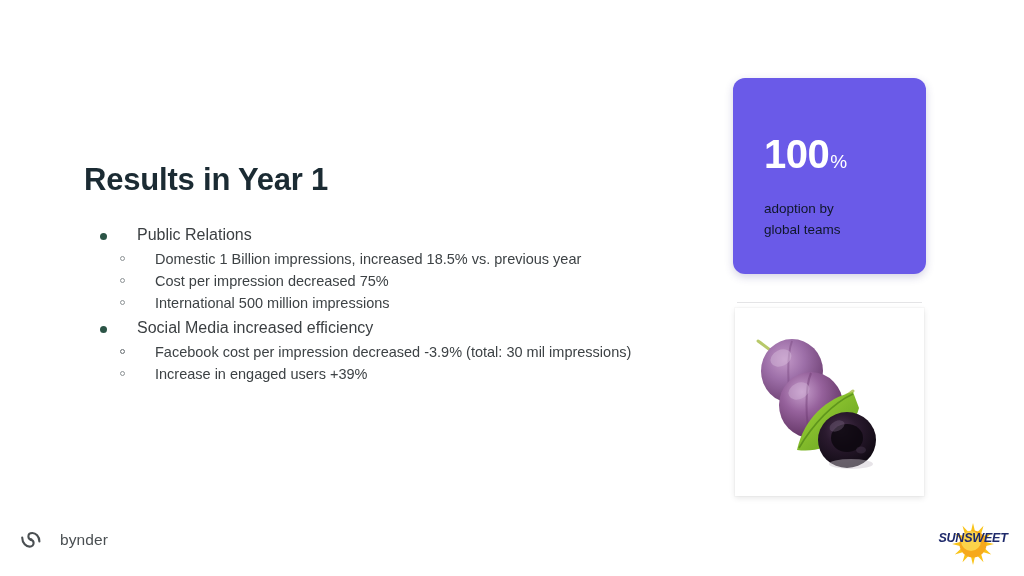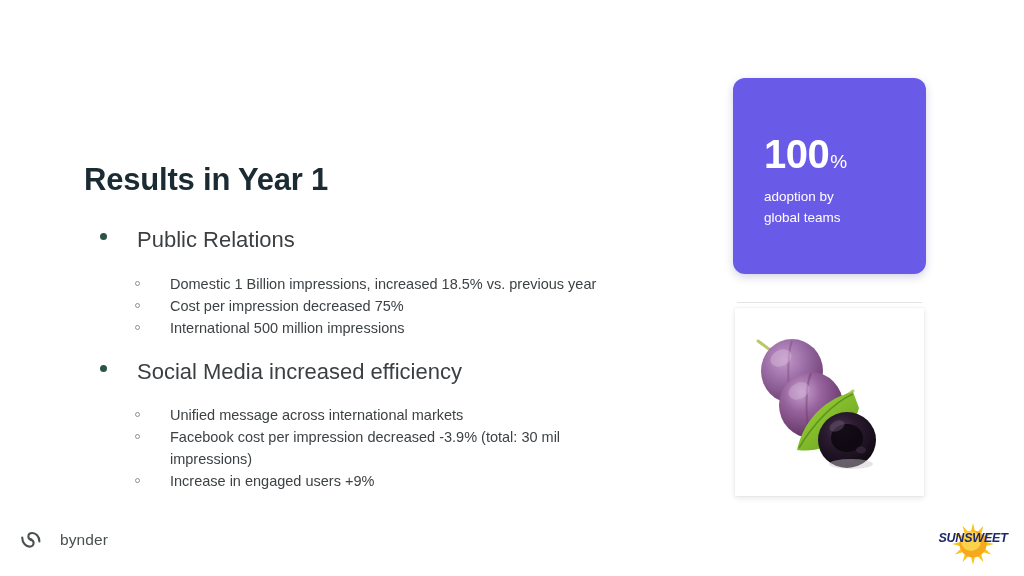--- a/index.html
+++ b/index.html
@@ -38,37 +38,37 @@
   }
 
   ul.bullets {
     list-style: none;
     margin: 0;
     padding: 0;
   }
   li.bullet-l1 {
     position: relative;
     padding-left: 53px;
-    font-size: 22px;
+    font-size: 16px;
     color: #3b3f42;
     line-height: 1.52;
     margin-bottom: 1px;
   }
   li.bullet-l1 > .dot-l1 {
     position: absolute;
     left: 16px;
     top: 10px;
     width: 7px;
     height: 7px;
     border-radius: 50%;
     background: #2b5446;
   }
   ul.sublist {
     list-style: none;
-    margin: 16px;
+    margin: 1px;
     padding: 0;
   }
   li.bullet-l2 {
     position: relative;
     padding-left: 70px;
     font-size: 14.5px;
     color: #3d4245;
     line-height: 1.52;
     margin-bottom: 0px;
   }
@@ -109,24 +109,24 @@
   .stat-unit {
     color: #ffffff;
     font-weight: normal;
     font-size: 19px;
     line-height: 1;
     display: inline-block;
     vertical-align: baseline;
     margin-left: 1px;
   }
   .stat-caption {
-    color: #ffffff;
+    color: #0f172a;
     font-size: 13.5px;
     line-height: 1.55;
-    margin-top: 13px;
+    margin-top: 25px;
   }
 
   
   .divider {
     position: absolute;
     left: 737px;
     top: 302px;
     width: 185px;
     height: 1px;
     background: #e4e4e6;
@@ -202,29 +202,28 @@
         </li>
       </ul>
 
       <li class="bullet-l1">
         <span class="dot-l1"></span>
         <span>Social Media increased efficiency</span>
       </li>
       <ul class="sublist">
         <li class="bullet-l2">
           <span class="dot-l2"></span>
-          <span>Unified message across international markets</span>
         </li>
         <li class="bullet-l2">
           <span class="dot-l2"></span>
           <span>Facebook cost per impression decreased -3.9% (total: 30 mil impressions)</span>
         </li>
         <li class="bullet-l2">
           <span class="dot-l2"></span>
-          <span>Increase in engaged users +9%</span>
+          <span>Increase in engaged users +39%</span>
         </li>
       </ul>
 
     </ul>
   </div>
 
   <div class="stat-card">
     <div>
       <span class="stat-value">100</span><span class="stat-unit">%</span>
     </div>

